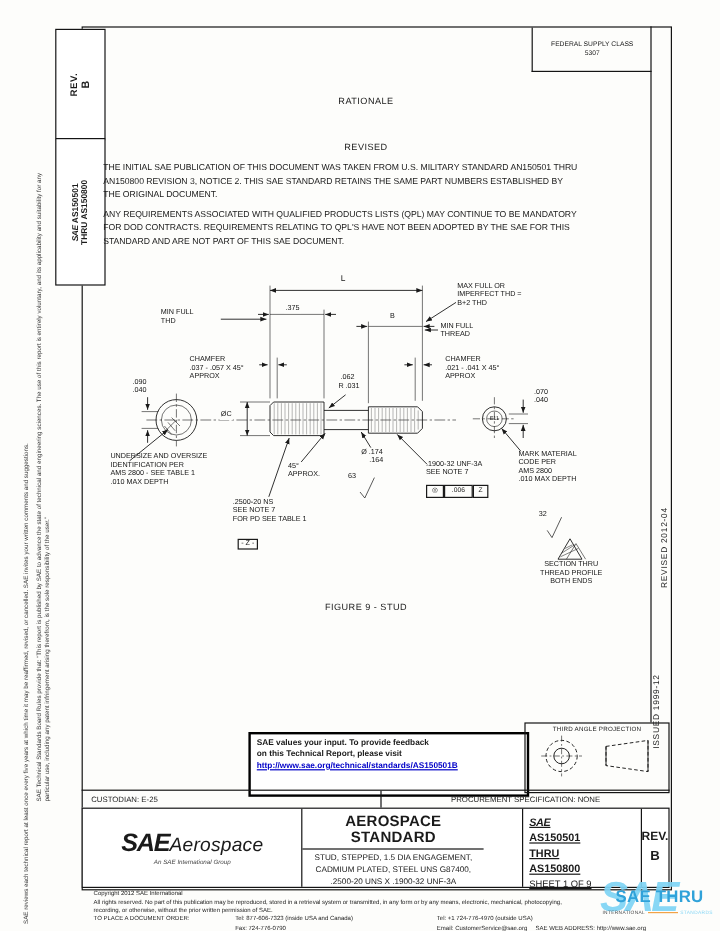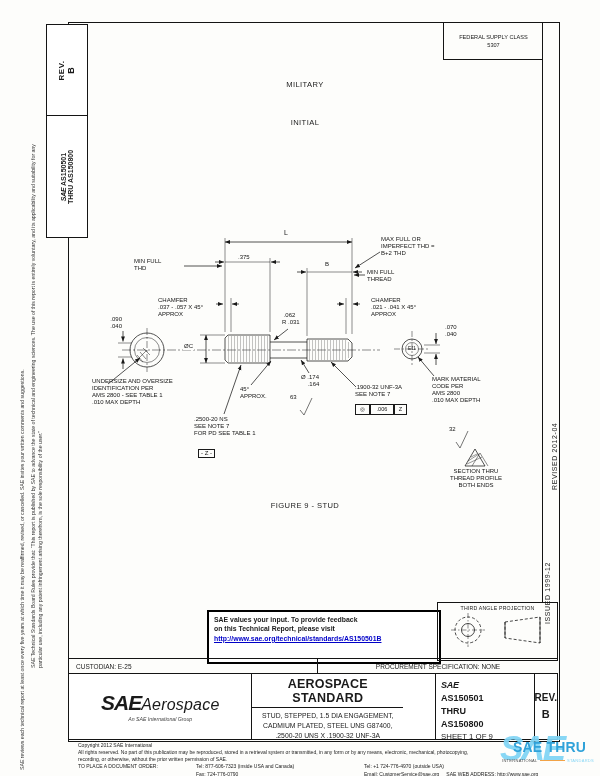--- a/index.html
+++ b/index.html
@@ -53,21 +53,21 @@
   .tb .cell{border-left:1.4px solid #141414;box-sizing:border-box;margin-left:32px;}
   .tb .cell:first-child{border-left:none;}
   .logoCell{width:139px;display:flex;flex-direction:column;align-items:center;justify-content:center;}
   .logoBig{font-size:21px;font-weight:900;font-style:italic;letter-spacing:-1px;}
   .logoAero{font-size:16px;font-style:italic;font-weight:400;letter-spacing:.2px;}
   .logoSub{font-size:5.2px;font-style:italic;color:#444;margin-top:1px;}
   .titleCell{width:205px;display:flex;flex-direction:column;}
   .docType{font-size:12.5px;font-weight:bold;text-align:center;padding:3px 0 2px;
            border-bottom:1.2px solid #141414;letter-spacing:.2px;}
   .subTitle{font-size:6.8px;text-align:center;line-height:1.5;padding-top:3px;}
-  .numCell{width:88px;padding:5px 0 0 5px;font-size:9px;line-height:1.45;}
+  .numCell{width:88px;padding:5px 0 0 5px;font-size:9px;line-height:1.45;text-decoration:underline;}
   .numBold{font-weight:bold;}
   .sheet{font-size:7.8px;font-weight:normal;}
   .revCell{flex:1;display:flex;flex-direction:column;align-items:center;justify-content:center;
            font-weight:bold;line-height:1.6;}
   .revCell .r1{font-size:10px;} .revCell .r2{font-size:11px;}
   
   .foot{left:78px;top:742px;width:474px;font-size:5px;line-height:1.35;color:#222;}
   .foot .row{display:flex;margin-top:1px;}
   .foot .k1{width:118px;} .foot .k2{width:168px;} .foot .k3{flex:1;}
   .foot a{color:#222;text-decoration:none;}
@@ -114,22 +114,28 @@
       <div class="docline"><span class="saelogo">SAE</span> <span>AS150501</span></div>
       <div class="docline">THRU AS150800</div>
     </div>
   </div>
 
   <div class="abs fscbox">
     <div>FEDERAL SUPPLY CLASS</div>
     <div>5307</div>
   </div>
 
-  <div class="abs h1" style="top:80px;">MILITARY</div>
-  <div class="abs h1" style="top:118px;">INITIAL</div>
+  <div class="abs h1" style="top:80px;">RATIONALE</div>
+  <div class="abs h1" style="top:118px;">REVISED</div>
+  <div class="abs body pre" style="top:134px;">THE INITIAL SAE PUBLICATION OF THIS DOCUMENT WAS TAKEN FROM U.S. MILITARY STANDARD AN150501 THRU
+AN150800 REVISION 3, NOTICE 2.  THIS SAE STANDARD RETAINS THE SAME PART NUMBERS ESTABLISHED BY
+THE ORIGINAL DOCUMENT.</div>
+  <div class="abs body pre" style="top:173px;">ANY REQUIREMENTS ASSOCIATED WITH QUALIFIED PRODUCTS LISTS (QPL) MAY CONTINUE TO BE MANDATORY
+FOR DOD CONTRACTS.  REQUIREMENTS RELATING TO QPL'S HAVE NOT BEEN ADOPTED BY THE SAE FOR THIS
+STANDARD AND ARE NOT PART OF THIS SAE DOCUMENT.</div>
 
   <div class="abs fig">
     <svg width="460" height="290" viewBox="0 0 460 290">
       <defs>
         <marker id="ar" viewBox="0 0 10 10" refX="9" refY="5" markerWidth="7.5" markerHeight="7.5" orient="auto-start-reverse">
           <path d="M0,1.5 L9,5 L0,8.5 z" fill="#1a1a1a"></path>
         </marker>
       </defs>
       <g stroke="#1a1a1a" stroke-width="0.75" fill="none">
 

